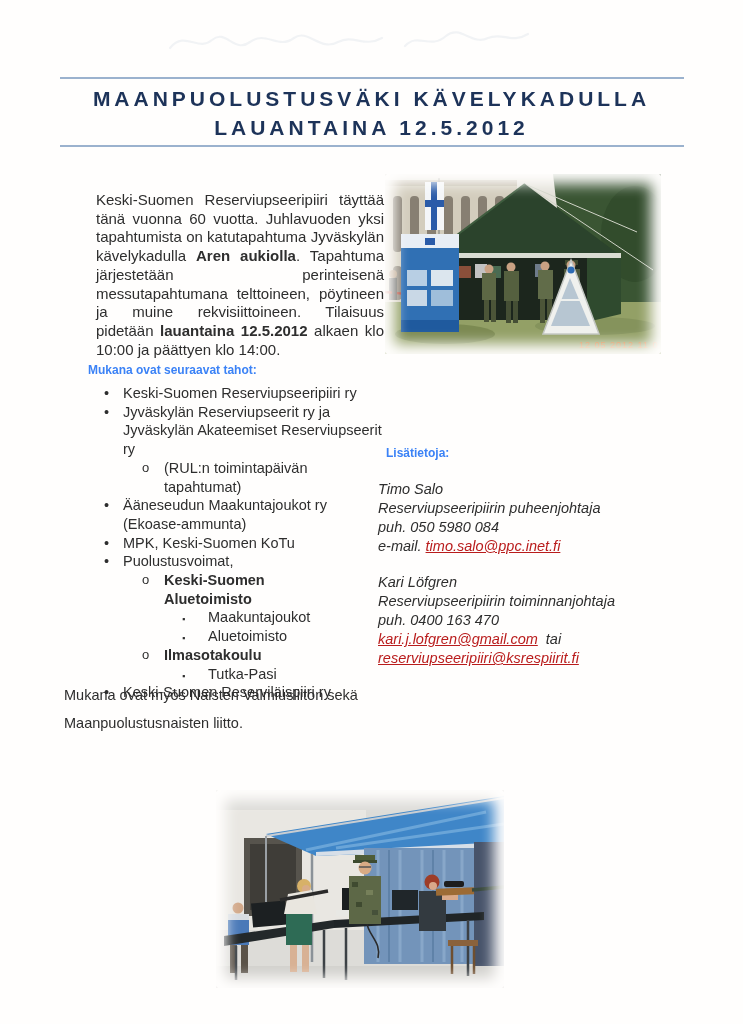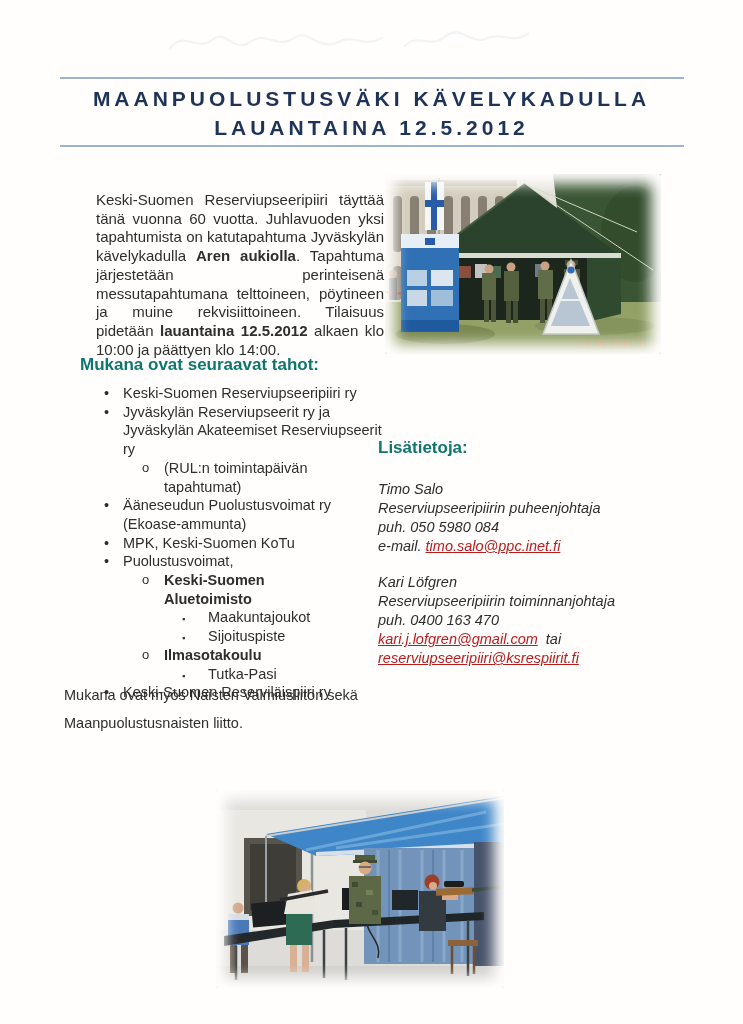--- a/index.html
+++ b/index.html
@@ -12,21 +12,21 @@
   .rule { position:absolute; left:60px; width:624px; height:2px; background:#8aa5c5; opacity:.85; }
   .rule-top { top:77px; }
   .rule-bottom { top:145px; }
   .doc-title {
     position:absolute; left:0; right:0; top:84px; margin:0; text-align:center;
     font-size:21px; font-weight:700; letter-spacing:4px; line-height:29px; color:#1d3359;
   }
   .doc-title span { display:block; }
   .intro { position:absolute; left:80px; top:175px; width:288px; margin:16px;
     font-size:15px; line-height:18.7px; text-align:justify; }
-  .h2 { position:absolute; margin:0; font-size:17px; font-weight:700; color:#0f766e; }
+  .h2 { position:absolute; margin:8px; font-size:12px; font-weight:700; color:#3b82f6; }
   .participants-heading { left:80px; top:355px; }
   .info-heading { left:378px; top:438px; }
   .list { position:absolute; left:80px; top:384px; width:302px; }
   .li { position:relative; font-size:14.5px; line-height:18.7px; }
   .li .mk { position:absolute; top:0; }
   .lvl1 { padding-left:43px; } .lvl1 .mk { left:24px; }
   .lvl2 { padding-left:84px; } .lvl2 .mk { left:62px; font-size:13px; }
   .lvl3 { padding-left:128px; } .lvl3 .mk { left:102px; font-size:9px; top:2px; }
   .bold { font-weight:700; }
   .mw130 { max-width:130px; }
@@ -156,26 +156,26 @@
       <text x="194" y="174" font-size="9" letter-spacing="1" fill="#e0762f">12 05 2012 11 0</text>
     </svg>
   </div>
 
   <h2 class="h2 participants-heading">Mukana ovat seuraavat tahot:</h2>
 
   <div class="list">
     <div class="li lvl1"><span class="mk">•</span><span>Keski-Suomen Reserviupseeripiiri ry</span></div>
     <div class="li lvl1"><span class="mk">•</span><span>Jyväskylän Reserviupseerit ry ja Jyväskylän Akateemiset Reserviupseerit ry</span></div>
     <div class="li lvl2"><span class="mk">o</span><span>(RUL:n toimintapäivän tapahtumat)</span></div>
-    <div class="li lvl1"><span class="mk">•</span><span>Ääneseudun Puolustusvoimat ry (Ekoase-ammunta)</span></div>
+    <div class="li lvl1"><span class="mk">•</span><span>Ääneseudun Maakuntajoukot ry (Ekoase-ammunta)</span></div>
     <div class="li lvl1"><span class="mk">•</span><span>MPK, Keski-Suomen KoTu</span></div>
     <div class="li lvl1"><span class="mk">•</span><span>Puolustusvoimat,</span></div>
     <div class="li lvl2 bold mw130"><span class="mk" style="font-weight:400">o</span><span>Keski-Suomen Aluetoimisto</span></div>
     <div class="li lvl3"><span class="mk">▪</span><span>Maakuntajoukot</span></div>
-    <div class="li lvl3"><span class="mk">▪</span><span>Sijoituspiste</span></div>
+    <div class="li lvl3"><span class="mk">▪</span><span>Aluetoimisto</span></div>
     <div class="li lvl2 bold"><span class="mk" style="font-weight:400">o</span><span>Ilmasotakoulu</span></div>
     <div class="li lvl3"><span class="mk">▪</span><span>Tutka-Pasi</span></div>
     <div class="li lvl1"><span class="mk">•</span><span>Keski-Suomen Reserviläispiiri ry</span></div>
   </div>
 
   <p class="closing">Mukana ovat myös Naisten Valmiusliiton sekä Maanpuolustusnaisten liitto.</p>
 
   <h2 class="h2 info-heading">Lisätietoja:</h2>
 
   <div class="info">

